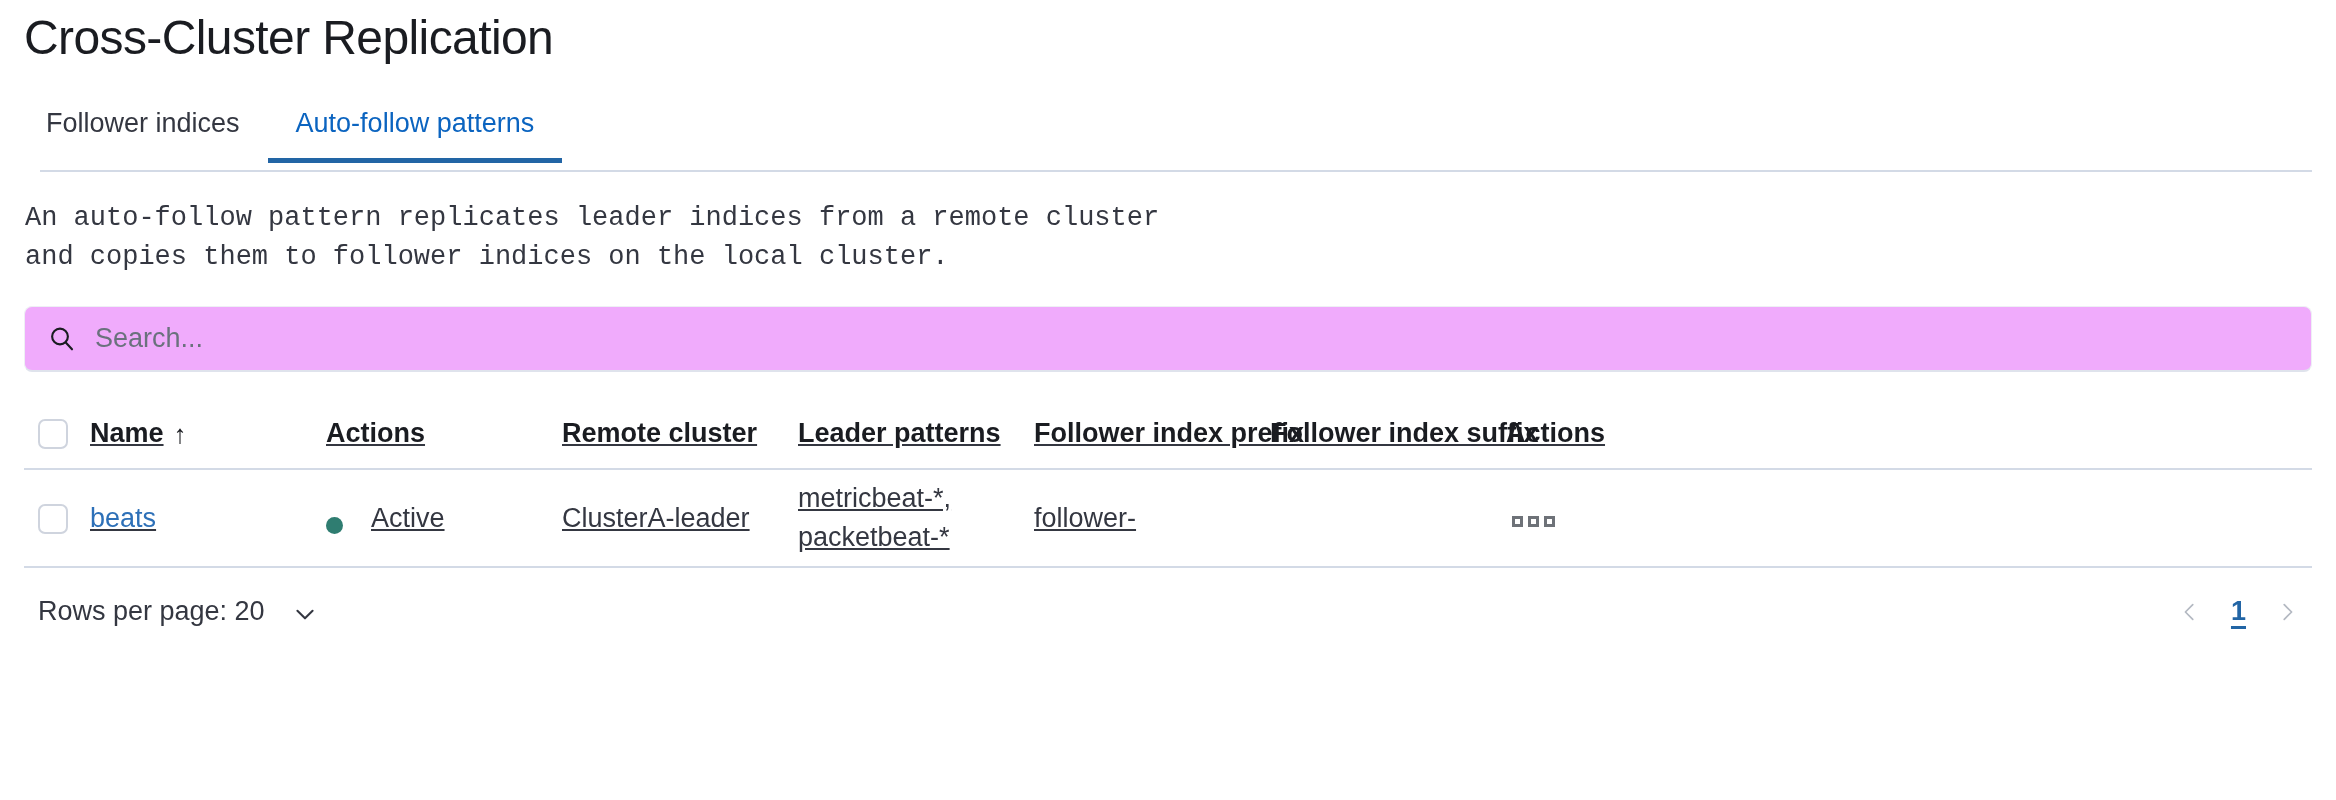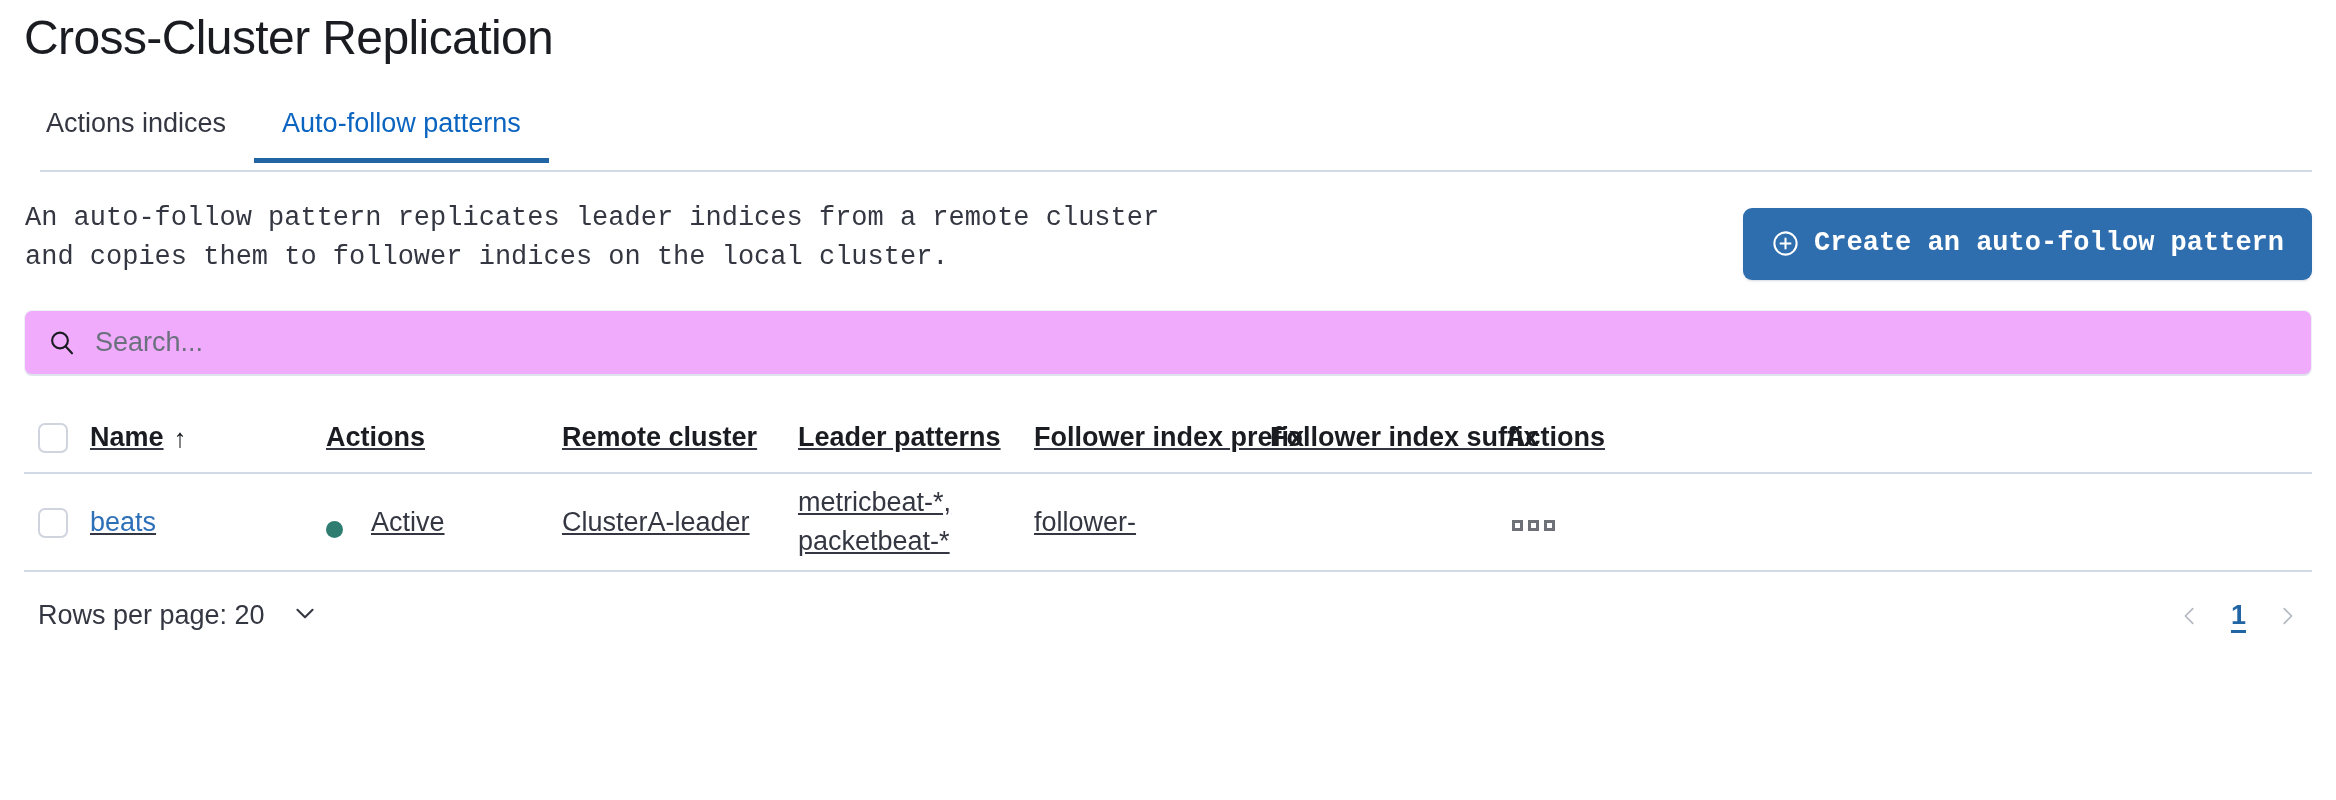--- a/index.html
+++ b/index.html
@@ -240,21 +240,21 @@
   
   .footer {
     display: flex;
     align-items: center;
     justify-content: space-between;
     margin-top: 28px;
     padding: 0 14px;
   }
   .rows-per-page {
     display: inline-flex;
-    align-items: flex-start;
+    align-items: flex-end;
     gap: 27px;
     font-size: 27px;
     color: #343741;
     background: none;
     border: none;
     cursor: pointer;
     font-family: inherit;
     padding: 0;
   }
   .chev-down { width: 26px; height: 26px; flex: none; color: #343741; }
@@ -281,37 +281,27 @@
   }
 </style>
 </head>
 <body>
 
 <div class="page">
 
   <h1 class="page-title">Cross-Cluster Replication</h1>
 
   <div class="tabs">
-    <button class="tab">Actions indices</button>
+    <button class="tab">Follower indices</button>
     <button class="tab active">Auto-follow patterns</button>
     <div class="tabs-rule"></div>
   </div>
 
   <div class="intro">
     <p class="intro-text">An auto-follow pattern replicates leader indices from a remote cluster and copies them to follower indices on the local cluster.</p>
-    <button class="create-btn">
-      <span class="plus-circle">
-        <svg viewBox="0 0 24 24" width="29" height="29" fill="none" stroke="#ffffff" stroke-width="1.7">
-          <circle cx="12" cy="12" r="9.2"></circle>
-          <line x1="12" y1="7.2" x2="12" y2="16.8"></line>
-          <line x1="7.2" y1="12" x2="16.8" y2="12"></line>
-        </svg>
-      </span>
-      <span>Create an auto-follow pattern</span>
-    </button>
   </div>
 
   <div class="search-bar">
     <span class="search-icon">
       <svg viewBox="0 0 24 24" width="30" height="30" fill="none" stroke="#1a1c21" stroke-width="1.7" stroke-linecap="round">
         <circle cx="10.4" cy="10.0" r="6.3"></circle>
         <line x1="15.0" y1="14.8" x2="20.0" y2="20.2"></line>
       </svg>
     </span>
     <input class="search-input" type="text" placeholder="Search..." style="">

